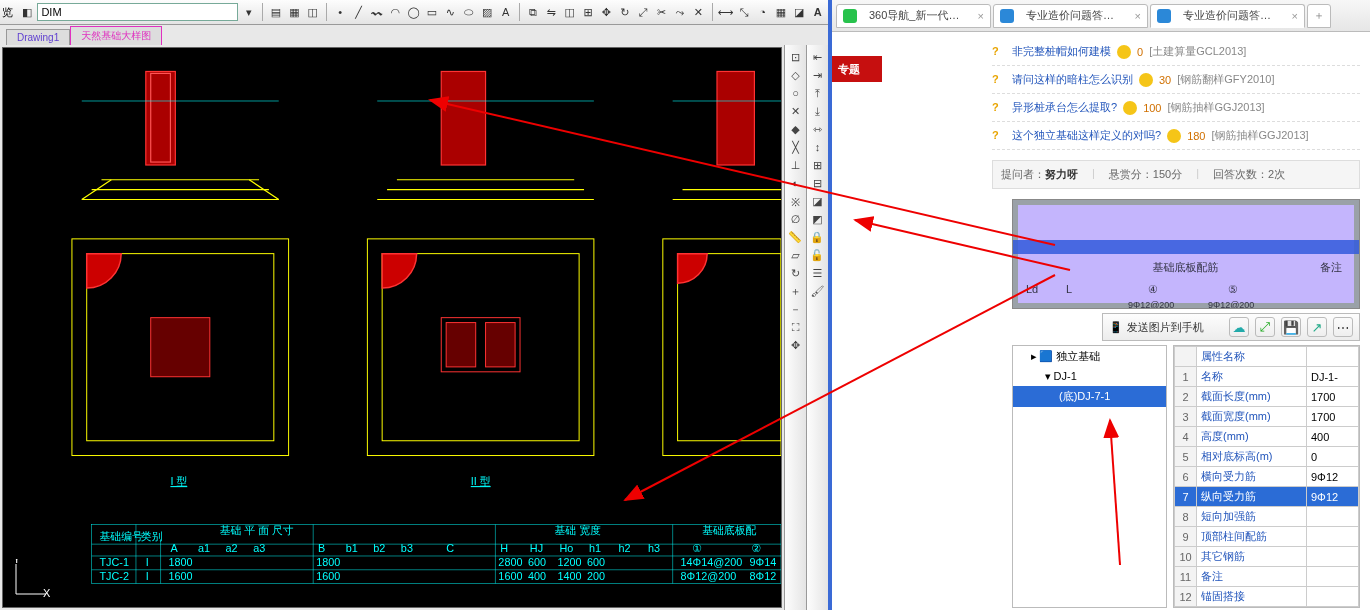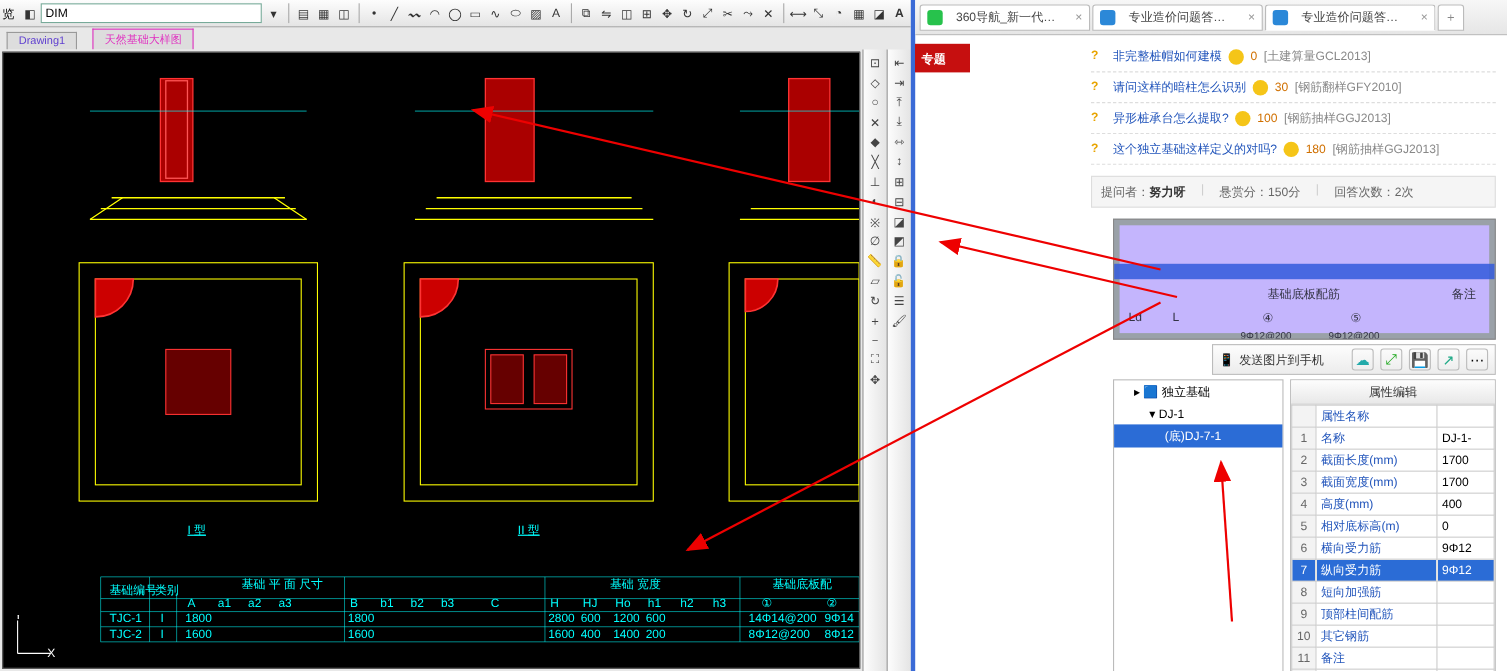--- a/index.html
+++ b/index.html
@@ -4,40 +4,40 @@
 <style>
 *{margin:0;padding:0;box-sizing:border-box;font-family:"Microsoft YaHei",SimSun,sans-serif;font-size:11px}
 body{width:1370px;height:610px;overflow:hidden;display:flex;background:#fff}
 
 .cad{width:828px;height:610px;display:flex;flex-direction:column;background:#e8e8e8;position:relative}
 .toolbar-top{height:25px;background:linear-gradient(#fdfdfd,#e4e4e4);border-bottom:1px solid #999;display:flex;align-items:center;padding:0 2px;gap:2px}
 .cmd-label{color:#000;margin-right:4px}
 .cmd-input{width:220px;height:18px;border:1px solid #7a9;background:#fff;padding:0 3px}
 .tb-sep{width:1px;height:18px;background:#aaa;margin:0 3px}
 .tb-btn{width:18px;height:18px;display:flex;align-items:center;justify-content:center;cursor:pointer;color:#333}
-.tabs{height:20px;background:#e8e8e8;display:flex;align-items:flex-end;padding:0 6px;gap:14px}
+.tabs{height:20px;background:#e8e8e8;display:flex;align-items:flex-end;padding:0 6px;gap:0}
 .tab{padding:2px 10px;background:#ddd;border:1px solid #999;border-bottom:none;cursor:pointer;font-size:10px}
 .tab.active{color:#e030c0;border-color:#e030c0}
 .tab.inactive{color:#6040d0}
 .cad-body{flex:1;display:flex;background:#e8e8e8}
 .canvas-wrap{flex:1;position:relative;background:#000;margin:2px;border:1px solid #666}
 .vtb{width:22px;background:linear-gradient(90deg,#fdfdfd,#e4e4e4);border-left:1px solid #999;display:flex;flex-direction:column;align-items:center;gap:2px;padding-top:4px}
 .vtb .vb{width:18px;height:16px;display:flex;align-items:center;justify-content:center;cursor:pointer;color:#444}
 .ucs{position:absolute;left:8px;bottom:8px;color:#eee}
 .canvas-svg{position:absolute;inset:0;width:100%;height:100%}
 
 .browser{flex:1;height:610px;border-left:4px solid #3a6ad6;display:flex;flex-direction:column;background:#fff;position:relative;overflow:hidden}
 .btabs{height:32px;background:linear-gradient(#f7f7f7,#e6e6e6);border-bottom:1px solid #bbb;display:flex;align-items:center;padding:0 4px;gap:2px}
 .btab{height:24px;padding:0 6px;background:#fff;border:1px solid #bbb;border-radius:3px 3px 0 0;display:flex;align-items:center;gap:12px;max-width:155px;cursor:pointer}
 .btab .fav{width:14px;height:14px;border-radius:3px;flex-shrink:0}
 .btab .t{white-space:nowrap;overflow:hidden;text-overflow:ellipsis;color:#444;font-size:11px}
 .btab .x{color:#999;cursor:pointer;flex-shrink:0}
 .btab.add{width:24px;justify-content:center;color:#888}
 .bcontent{flex:1;overflow:auto;position:relative;padding:6px 10px}
-.red-banner{height:26px;display:flex;align-items:center;color:#fff;background:#c60f0f;font-weight:bold;padding:0 6px;position:absolute;left:0;top:8px;width:50px}
+.red-banner{height:26px;display:flex;align-items:center;color:#fff;background:#c60f0f;font-weight:bold;padding:0 6px;position:absolute;left:0;top:24px;width:50px}
 .qa-list{margin-left:0;margin-top:0}
 .qa-item{display:flex;align-items:center;gap:6px;padding:6px 0;border-bottom:1px dashed #ddd}
 .qm{width:14px;height:14px;color:#e8a400;font-weight:bold}
 .qa-item a{color:#2255bb;text-decoration:none}
 .coin{width:14px;height:14px;background:#f5c518;border-radius:50%;display:inline-block}
 .pts{color:#d07000}
 .tag{color:#888}
 .meta-row{background:#f5f5f5;border:1px solid #ddd;padding:6px 8px;margin-top:10px;display:flex;gap:14px;color:#666}
 .meta-row b{color:#333}
 .photo-box{margin-top:10px;height:110px;background:#9aa1a8;border:1px solid #888;position:relative;overflow:hidden}
@@ -348,21 +348,20 @@
       <span class="sb-ic">⋯</span>
     </div>
 
     <div class="lower" style="margin-left:170px">
       <div class="tree">
         <div class="tn">▸ 🟦 <span>独立基础</span></div>
         <div class="tn l2">▾ <span>DJ-1</span></div>
         <div class="tn l3 sel">(底)DJ-7-1</div>
       </div>
       <div class="prop">
-        <div class="ph">属性编辑</div>
         <table>
           <tbody>
               <tr>
                 <td class="idx"></td>
                 <td class="k">属性名称</td>
                 <td></td>
               </tr>
           <tr>
                 <td class="idx">1</td>
                 <td class="k">名称</td>

